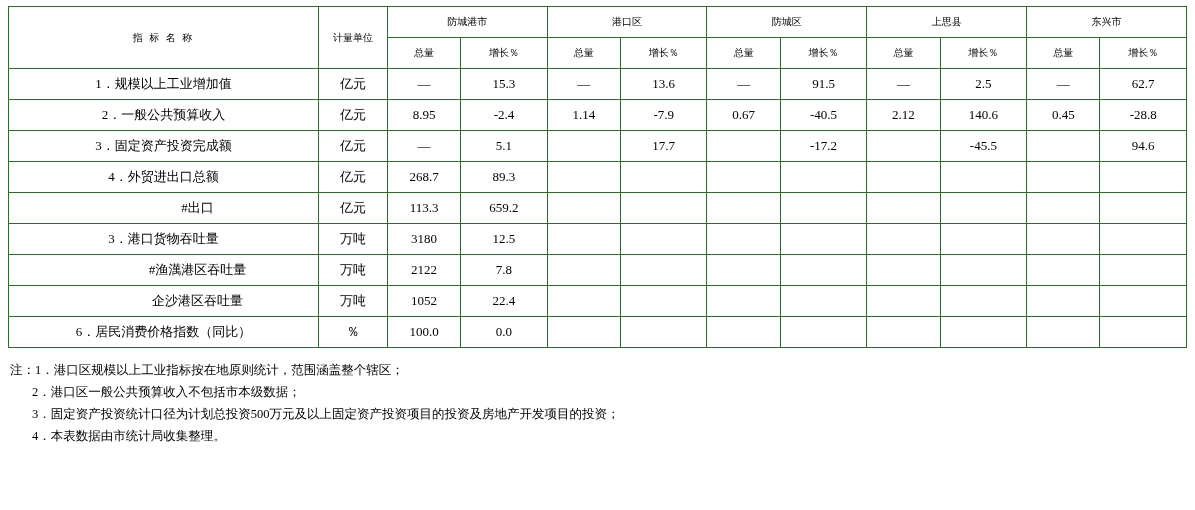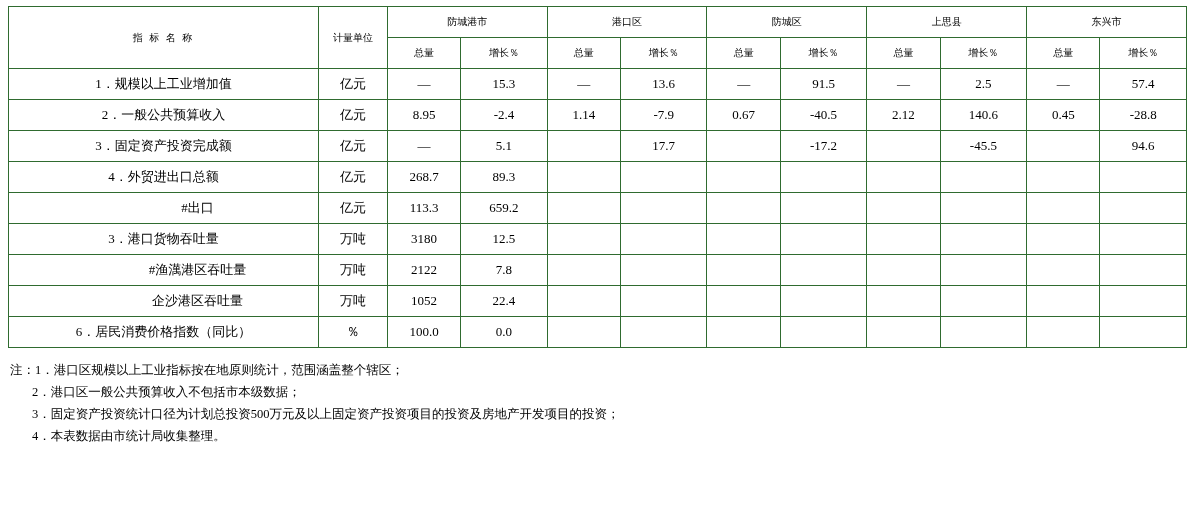--- a/index.html
+++ b/index.html
@@ -132,21 +132,21 @@
           <td class="unit-cell">亿元</td>
           <td class="num">—</td>
           <td class="num">15.3</td>
           <td class="num">—</td>
           <td class="num">13.6</td>
           <td class="num">—</td>
           <td class="num">91.5</td>
           <td class="num">—</td>
           <td class="num">2.5</td>
           <td class="num">—</td>
-          <td class="num">57.4</td>
+          <td class="num">62.7</td>
         </tr>
         <tr>
           <td class="name-cell">2．一般公共预算收入</td>
           <td class="unit-cell">亿元</td>
           <td class="num">8.95</td>
           <td class="num">-2.4</td>
           <td class="num">1.14</td>
           <td class="num">-7.9</td>
           <td class="num">0.67</td>
           <td class="num">-40.5</td>

